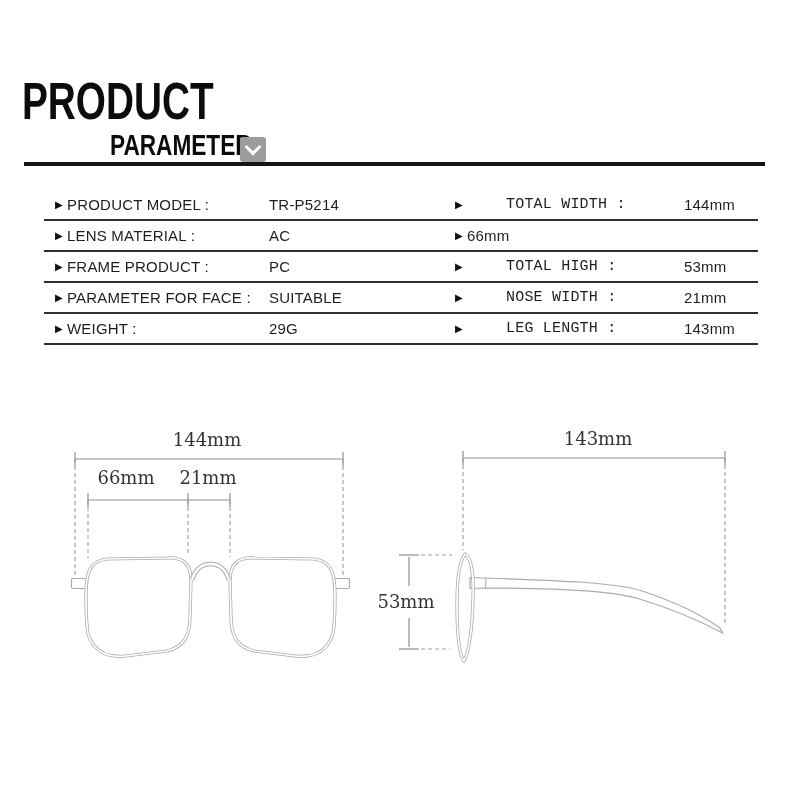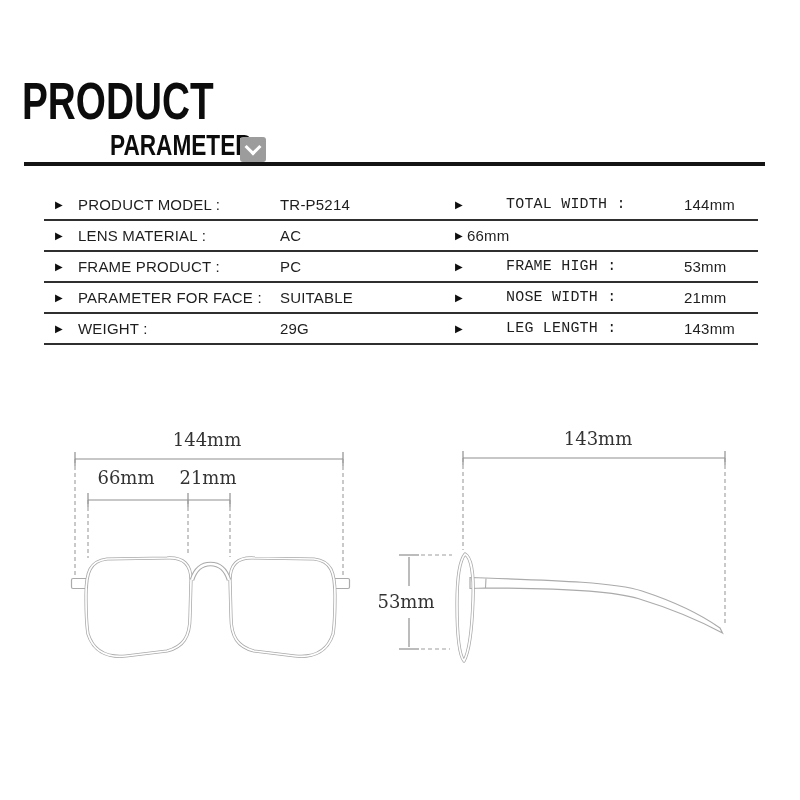--- a/index.html
+++ b/index.html
@@ -37,21 +37,21 @@
   .spec-row{
     height:31px;box-sizing:border-box;border-bottom:2px solid #2f2f2f;
     display:flex;align-items:center;font-size:15px;letter-spacing:.2px;
   }
   .cell{display:flex;align-items:center;height:100%;}
   .cell.left{width:357px;}
   .cell.right{flex:1;}
   .bullet{font-size:10px;color:#0e0e0e;line-height:1;}
   .cell.left  .bullet{margin-left:11px;width:12px;}
   .cell.right .bullet{margin-left:54px;width:12px;}
-  .cell.left  .label{margin-left:11px;width:202px;}
+  .cell.left  .label{width:202px;}
   .cell.right .label{margin-left:39px;width:178px;font-family:Liberation Mono, monospace;}
   .label{color:#1e1e1e;}
   .value{color:#1e1e1e;}
   
   .diagram{position:absolute;left:0;top:420px;}
   .dim-line{stroke:#8f8f8f;stroke-width:1.2;fill:none;}
   .dash{stroke:#9d9d9d;stroke-width:1.1;fill:none;stroke-dasharray:4 3;}
   .dim-text{font-family:"DejaVu Serif",serif;font-size:18px;fill:#333333;}
   .dbl-outer{stroke:#a9a9a9;stroke-width:3.2;fill:none;stroke-linejoin:round;}
   .dbl-inner{stroke:#ffffff;stroke-width:1.7;fill:none;stroke-linejoin:round;}
@@ -100,21 +100,21 @@
   </div>
 
   <div class="spec-row">
     <div class="cell left">
       <span class="bullet">▶</span>
       <span class="label">FRAME PRODUCT :</span>
       <span class="value">PC</span>
     </div>
     <div class="cell right">
       <span class="bullet">▶</span>
-      <span class="label">FRAME HIGH :</span>
+      <span class="label">TOTAL HIGH :</span>
       <span class="value">53mm</span>
     </div>
   </div>
 
   <div class="spec-row">
     <div class="cell left">
       <span class="bullet">▶</span>
       <span class="label">PARAMETER FOR FACE :</span>
       <span class="value">SUITABLE</span>
     </div>

